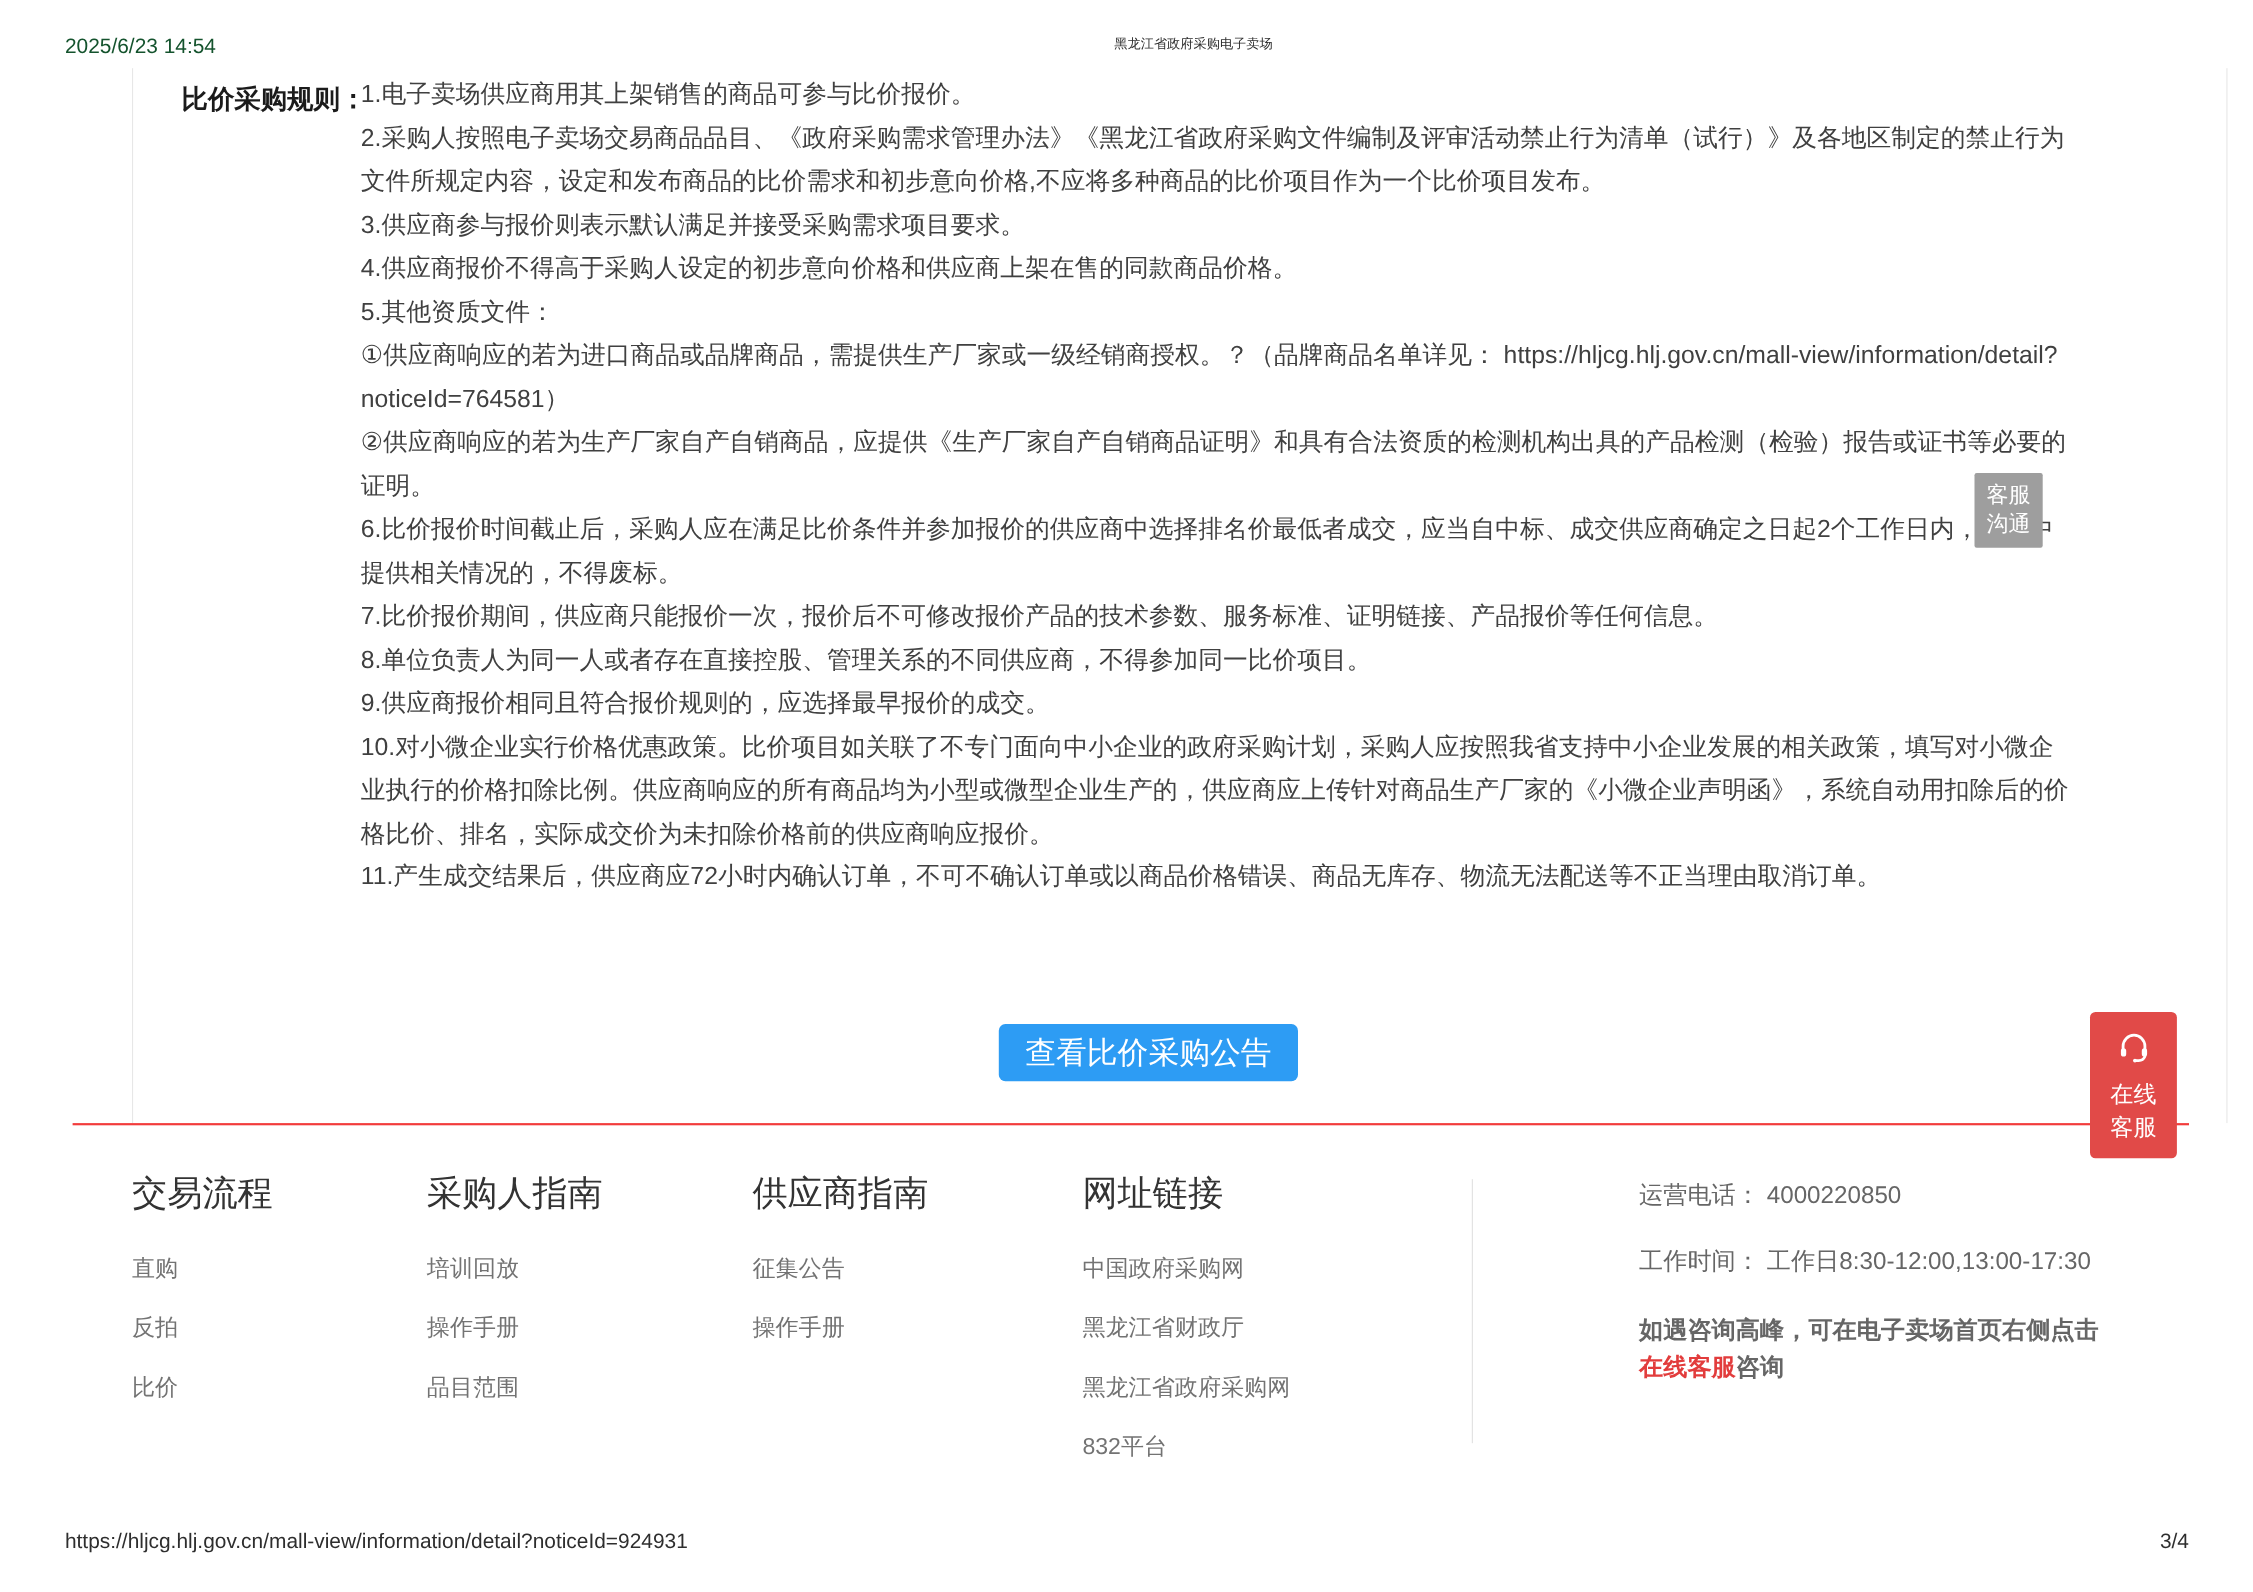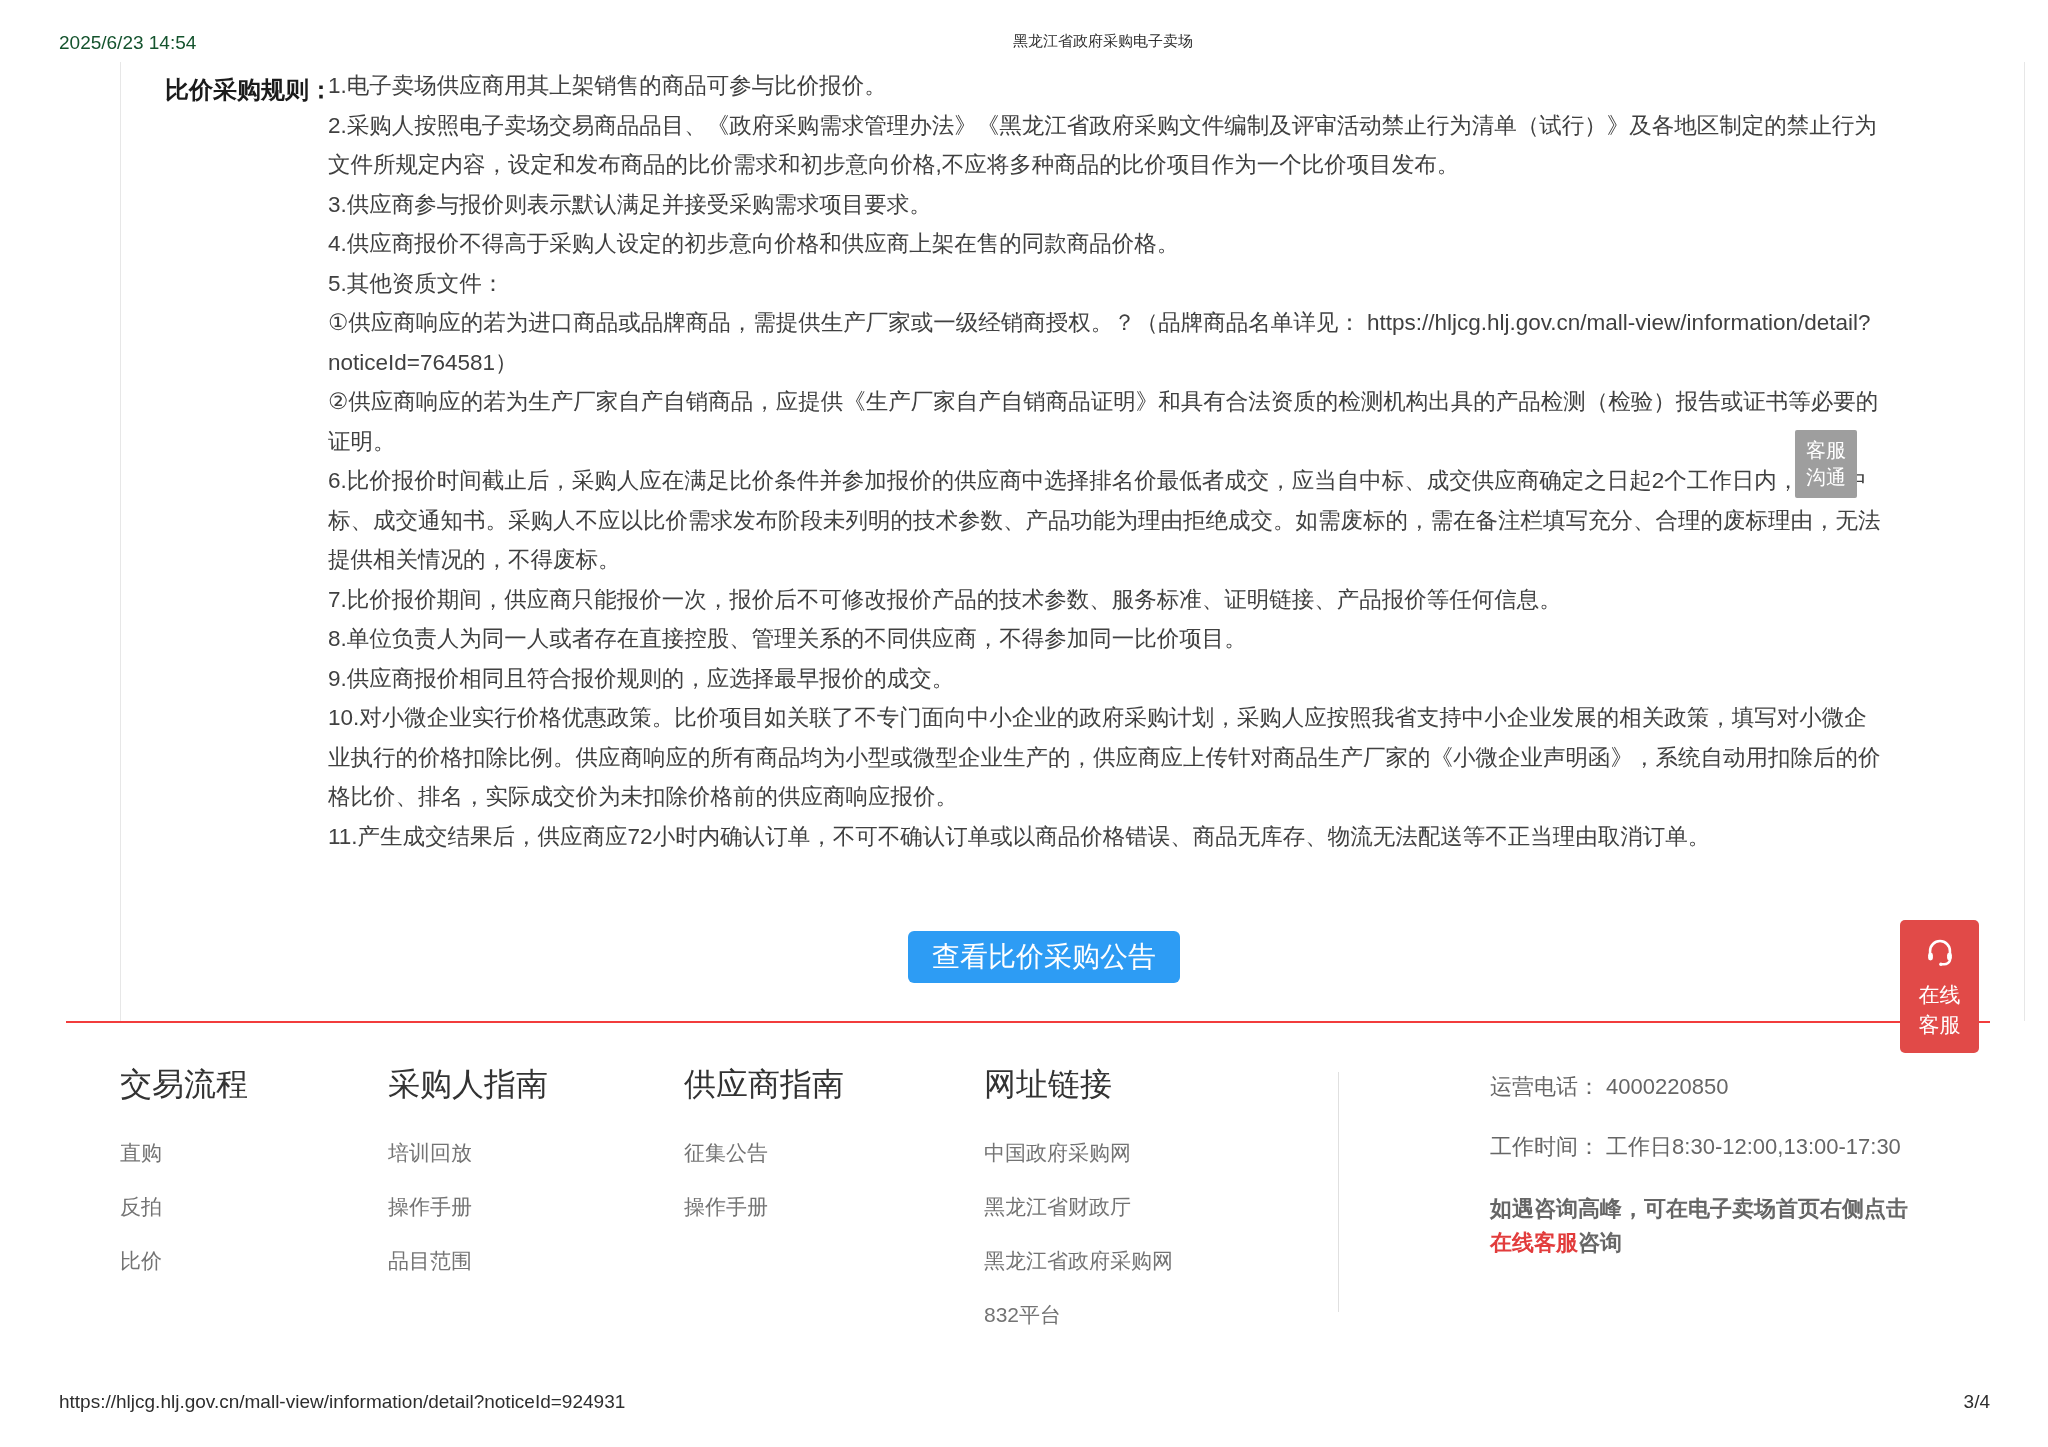--- a/index.html
+++ b/index.html
@@ -1,20 +1,20 @@
 <!DOCTYPE html>
 <html><head>
 <meta charset="utf-8">
 <style>
   html,body{margin:0;padding:0;background:#fff;}
   .page{position:relative;width:2048px;height:1447px;background:#ffffff;overflow:hidden;
         font-family:"Liberation Sans","DejaVu Sans",sans-serif;}
   
   .ph-timestamp{position:absolute;left:59px;top:32px;font-size:19px;color:#14532d;}
-  .ph-title{position:absolute;left:1013px;top:32px;font-size:15px;color:#2e2e2e;}
+  .ph-title{position:absolute;left:1013px;top:32px;font-size:12px;color:#2e2e2e;}
   .pf-url{position:absolute;left:59px;top:1391px;font-size:19px;color:#2e2e2e;}
   .pf-page{position:absolute;right:58px;top:1391px;font-size:19px;color:#2e2e2e;}
   
   .content-frame{position:absolute;left:120px;top:62px;width:1903px;height:959px;
         border-left:1px solid #e7e7e7;border-right:1px solid #e7e7e7;}
   .rules-label{position:absolute;left:165px;top:74px;font-size:24px;font-weight:bold;color:#1b1b1b;}
   .rules-lines{position:absolute;left:328px;top:66px;width:1545px;}
   .rule-line{height:39.5px;line-height:39.5px;font-size:22.5px;color:#404040;white-space:nowrap;}
   
   .view-btn{position:absolute;left:908px;top:931px;width:272px;height:52px;background:#2d9cf4;
@@ -56,21 +56,20 @@
       <div class="rule-line">2.采购人按照电子卖场交易商品品目、《政府采购需求管理办法》《黑龙江省政府采购文件编制及评审活动禁止行为清单（试行）》及各地区制定的禁止行为</div>
       <div class="rule-line">文件所规定内容，设定和发布商品的比价需求和初步意向价格,不应将多种商品的比价项目作为一个比价项目发布。</div>
       <div class="rule-line">3.供应商参与报价则表示默认满足并接受采购需求项目要求。</div>
       <div class="rule-line">4.供应商报价不得高于采购人设定的初步意向价格和供应商上架在售的同款商品价格。</div>
       <div class="rule-line">5.其他资质文件：</div>
       <div class="rule-line">①供应商响应的若为进口商品或品牌商品，需提供生产厂家或一级经销商授权。？（品牌商品名单详见： https://hljcg.hlj.gov.cn/mall-view/information/detail?</div>
       <div class="rule-line">noticeId=764581）</div>
       <div class="rule-line">②供应商响应的若为生产厂家自产自销商品，应提供《生产厂家自产自销商品证明》和具有合法资质的检测机构出具的产品检测（检验）报告或证书等必要的</div>
       <div class="rule-line">证明。</div>
       <div class="rule-line">6.比价报价时间截止后，采购人应在满足比价条件并参加报价的供应商中选择排名价最低者成交，应当自中标、成交供应商确定之日起2个工作日内，发出中</div>
-      <div class="rule-line">标、成交通知书。采购人不应以比价需求发布阶段未列明的技术参数、产品功能为理由拒绝成交。如需废标的，需在备注栏填写充分、合理的废标理由，无法</div>
       <div class="rule-line">提供相关情况的，不得废标。</div>
       <div class="rule-line">7.比价报价期间，供应商只能报价一次，报价后不可修改报价产品的技术参数、服务标准、证明链接、产品报价等任何信息。</div>
       <div class="rule-line">8.单位负责人为同一人或者存在直接控股、管理关系的不同供应商，不得参加同一比价项目。</div>
       <div class="rule-line">9.供应商报价相同且符合报价规则的，应选择最早报价的成交。</div>
       <div class="rule-line">10.对小微企业实行价格优惠政策。比价项目如关联了不专门面向中小企业的政府采购计划，采购人应按照我省支持中小企业发展的相关政策，填写对小微企</div>
       <div class="rule-line">业执行的价格扣除比例。供应商响应的所有商品均为小型或微型企业生产的，供应商应上传针对商品生产厂家的《小微企业声明函》，系统自动用扣除后的价</div>
       <div class="rule-line">格比价、排名，实际成交价为未扣除价格前的供应商响应报价。</div>
       <div class="rule-line">11.产生成交结果后，供应商应72小时内确认订单，不可不确认订单或以商品价格错误、商品无库存、物流无法配送等不正当理由取消订单。</div>
     </div>
 

